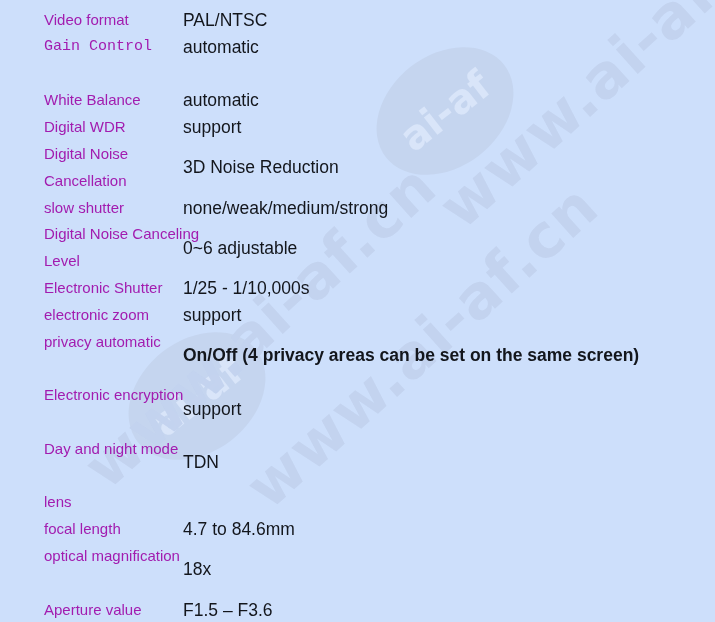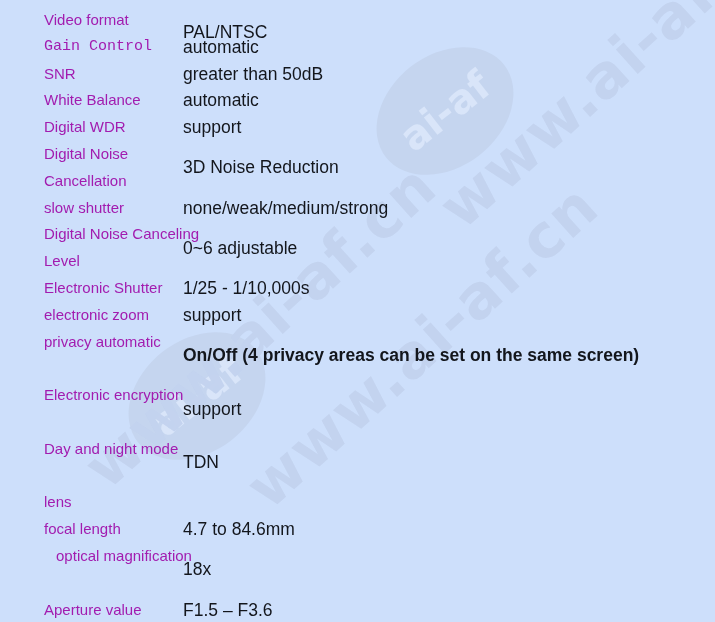--- a/index.html
+++ b/index.html
@@ -132,30 +132,26 @@
     <span>ai-af</span>
   </div>
   <div class="wm-text" id="wm-domain-1">www.ai-af.cn</div>
   <div class="wm-text" id="wm-domain-2">www.ai-af.cn</div>
   <div class="wm-text" id="wm-domain-3">www.ai-af.cn</div>
 </div>
 
 <div id="spec-table">
     <div class="spec-row" style="top: 7px; height: 26.8px;">
       <div class="spec-label" style="top: 0px;">Video format</div>
-      <div class="spec-value" style="top: 12px;">PAL/NTSC</div>
+      <div class="spec-value" style="top: 0px;">PAL/NTSC</div>
     </div>
     <div class="spec-row" style="top: 33.8px; height: 26.8px;">
       <div class="spec-label" style="top: 0px; font-family: Liberation Mono, monospace;">Gain Control</div>
       <div class="spec-value" style="top: 0px;">automatic</div>
     </div>
-    <div class="spec-row" style="top: 60.6px; height: 26.8px;">
-      <div class="spec-label" style="top: 0px;">SNR</div>
-      <div class="spec-value" style="top: 0px;">greater than 50dB</div>
-    </div>
     <div class="spec-row" style="top: 87.4px; height: 26.8px;">
       <div class="spec-label" style="top: 0px;">White Balance</div>
       <div class="spec-value" style="top: 0px;">automatic</div>
     </div>
     <div class="spec-row" style="top: 114.2px; height: 26.8px;">
       <div class="spec-label" style="top: 0px;">Digital WDR</div>
       <div class="spec-value" style="top: 0px;">support</div>
     </div>
     <div class="spec-row" style="top: 141px; height: 53.6px;">
       <div class="spec-label" style="top: 0px;">Digital Noise Cancellation</div>
@@ -191,20 +187,20 @@
     </div>
     <div class="spec-row" style="top: 489.4px; height: 26.8px;">
       <div class="spec-label" style="top: 0px;">lens</div>
       <div class="spec-value" style="top: 0px;"></div>
     </div>
     <div class="spec-row" style="top: 516.2px; height: 26.8px;">
       <div class="spec-label" style="top: 0px;">focal length</div>
       <div class="spec-value" style="top: 0px;">4.7 to 84.6mm</div>
     </div>
     <div class="spec-row" style="top: 543px; height: 53.6px;">
-      <div class="spec-label" style="top: 0px; text-align: center;">optical magnification</div>
+      <div class="spec-label" style="top: 0px;">optical magnification</div>
       <div class="spec-value" style="top: 13.4px;">18x</div>
     </div>
     <div class="spec-row" style="top: 596.6px; height: 26.8px;">
       <div class="spec-label" style="top: 0px;">Aperture value</div>
       <div class="spec-value" style="top: 0px;">F1.5 – F3.6</div>
     </div>
   </div>
 
 </body></html>

